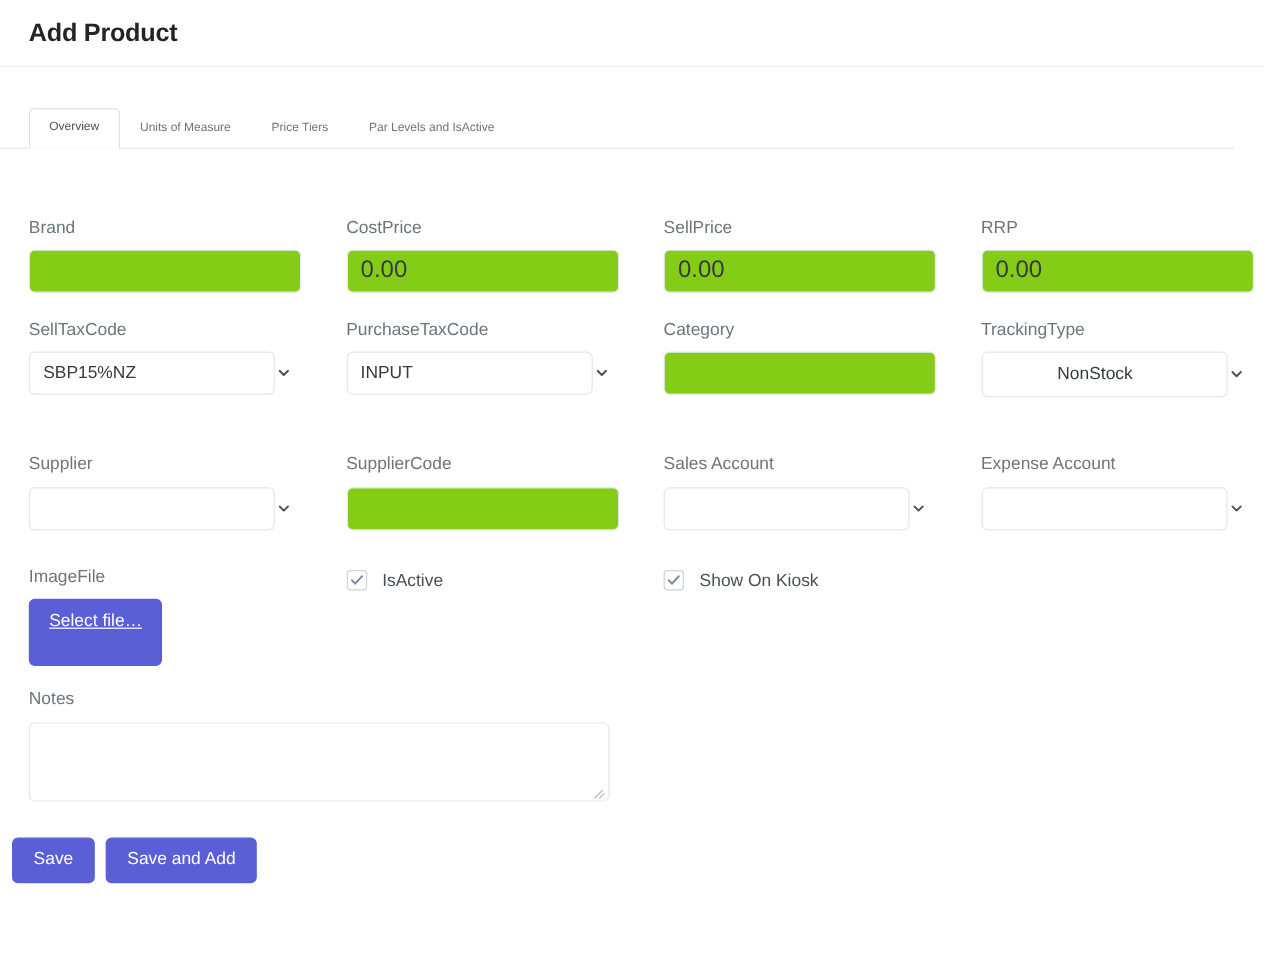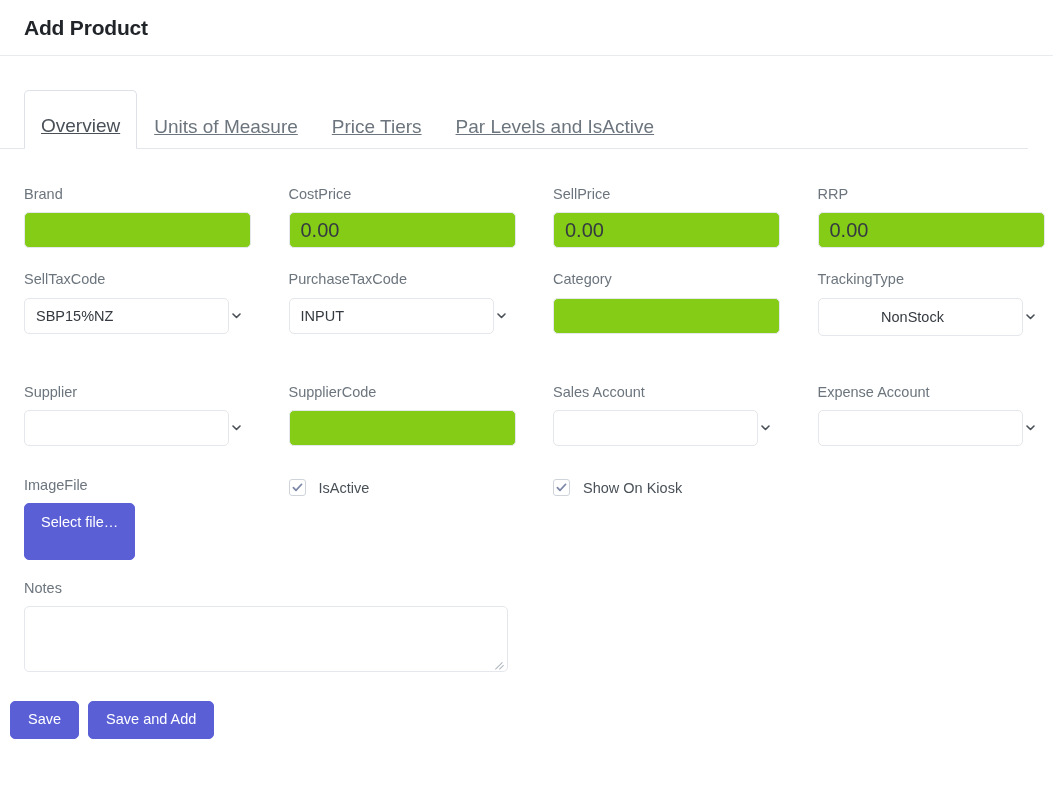--- a/index.html
+++ b/index.html
@@ -29,32 +29,31 @@
   
   .tabs {
     margin-top: 33px;
     padding-left: 24px;
     display: flex;
     align-items: flex-end;
     border-bottom: 1px solid #e3e6ea;
     width: 1028px;
   }
   .tab {
-    font-size: 19px;
+    font-size: 10px;
     color: #6c757d;
-    padding: 23px 16px 10px 16px;
+    padding: 9px 16px 10px 16px;
     line-height: 1.25;
     border: 1px solid transparent;
     border-bottom: none;
     border-radius: 5px 5px 0 0;
     position: relative;
     top: 1px;
     cursor: pointer;
     white-space: nowrap;
-    text-decoration: underline;
   }
   .tab.active {
     color: #495057;
     background: #ffffff;
     border-color: #dee2e6 #dee2e6 #ffffff;
     border-bottom: 1px solid #ffffff;
   }
 
   
   .form {
@@ -178,21 +177,21 @@
     color: #ffffff;
     border: 1px solid #5a5fd6;
     border-radius: 5px;
     font-size: 14.5px;
     font-family: "Liberation Sans", sans-serif;
     padding: 9px 17px 10px 17px;
     cursor: pointer;
     line-height: 1.2;
     white-space: nowrap;
   }
-  .btn-file { padding: 10px 16px 27px 16px; }
+  .btn-file { padding: 10px 16px 27px 16px; text-decoration: underline; }
 
   .footer-btns { display: flex; gap: 9px; padding-left: 10px; }
 </style>
 </head>
 <body>
 
 <div class="page">
 
   <div class="header">
     <div class="page-title">Add Product</div>
@@ -201,21 +200,21 @@
   <div class="tabs">
     <div class="tab active">Overview</div>
     <div class="tab">Units of Measure</div>
     <div class="tab">Price Tiers</div>
     <div class="tab">Par Levels and IsActive</div>
   </div>
 
   <div class="form">
 
 
-    <div class="row" style="margin-top:15px;">
+    <div class="row" style="margin-top:36px;">
       <div class="col">
         <div class="label">Brand</div>
         <input class="ctrl" type="text" value="" style="">
       </div>
       <div class="col">
         <div class="label">CostPrice</div>
         <input class="ctrl" type="text" value="0.00" style="">
       </div>
       <div class="col">
         <div class="label">SellPrice</div>

